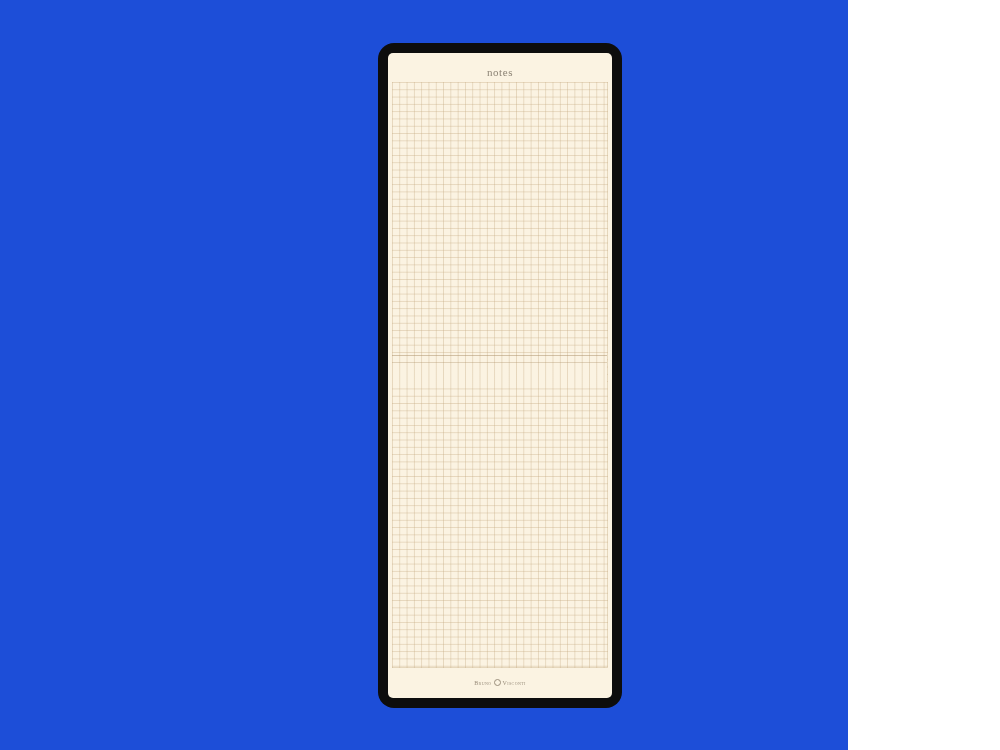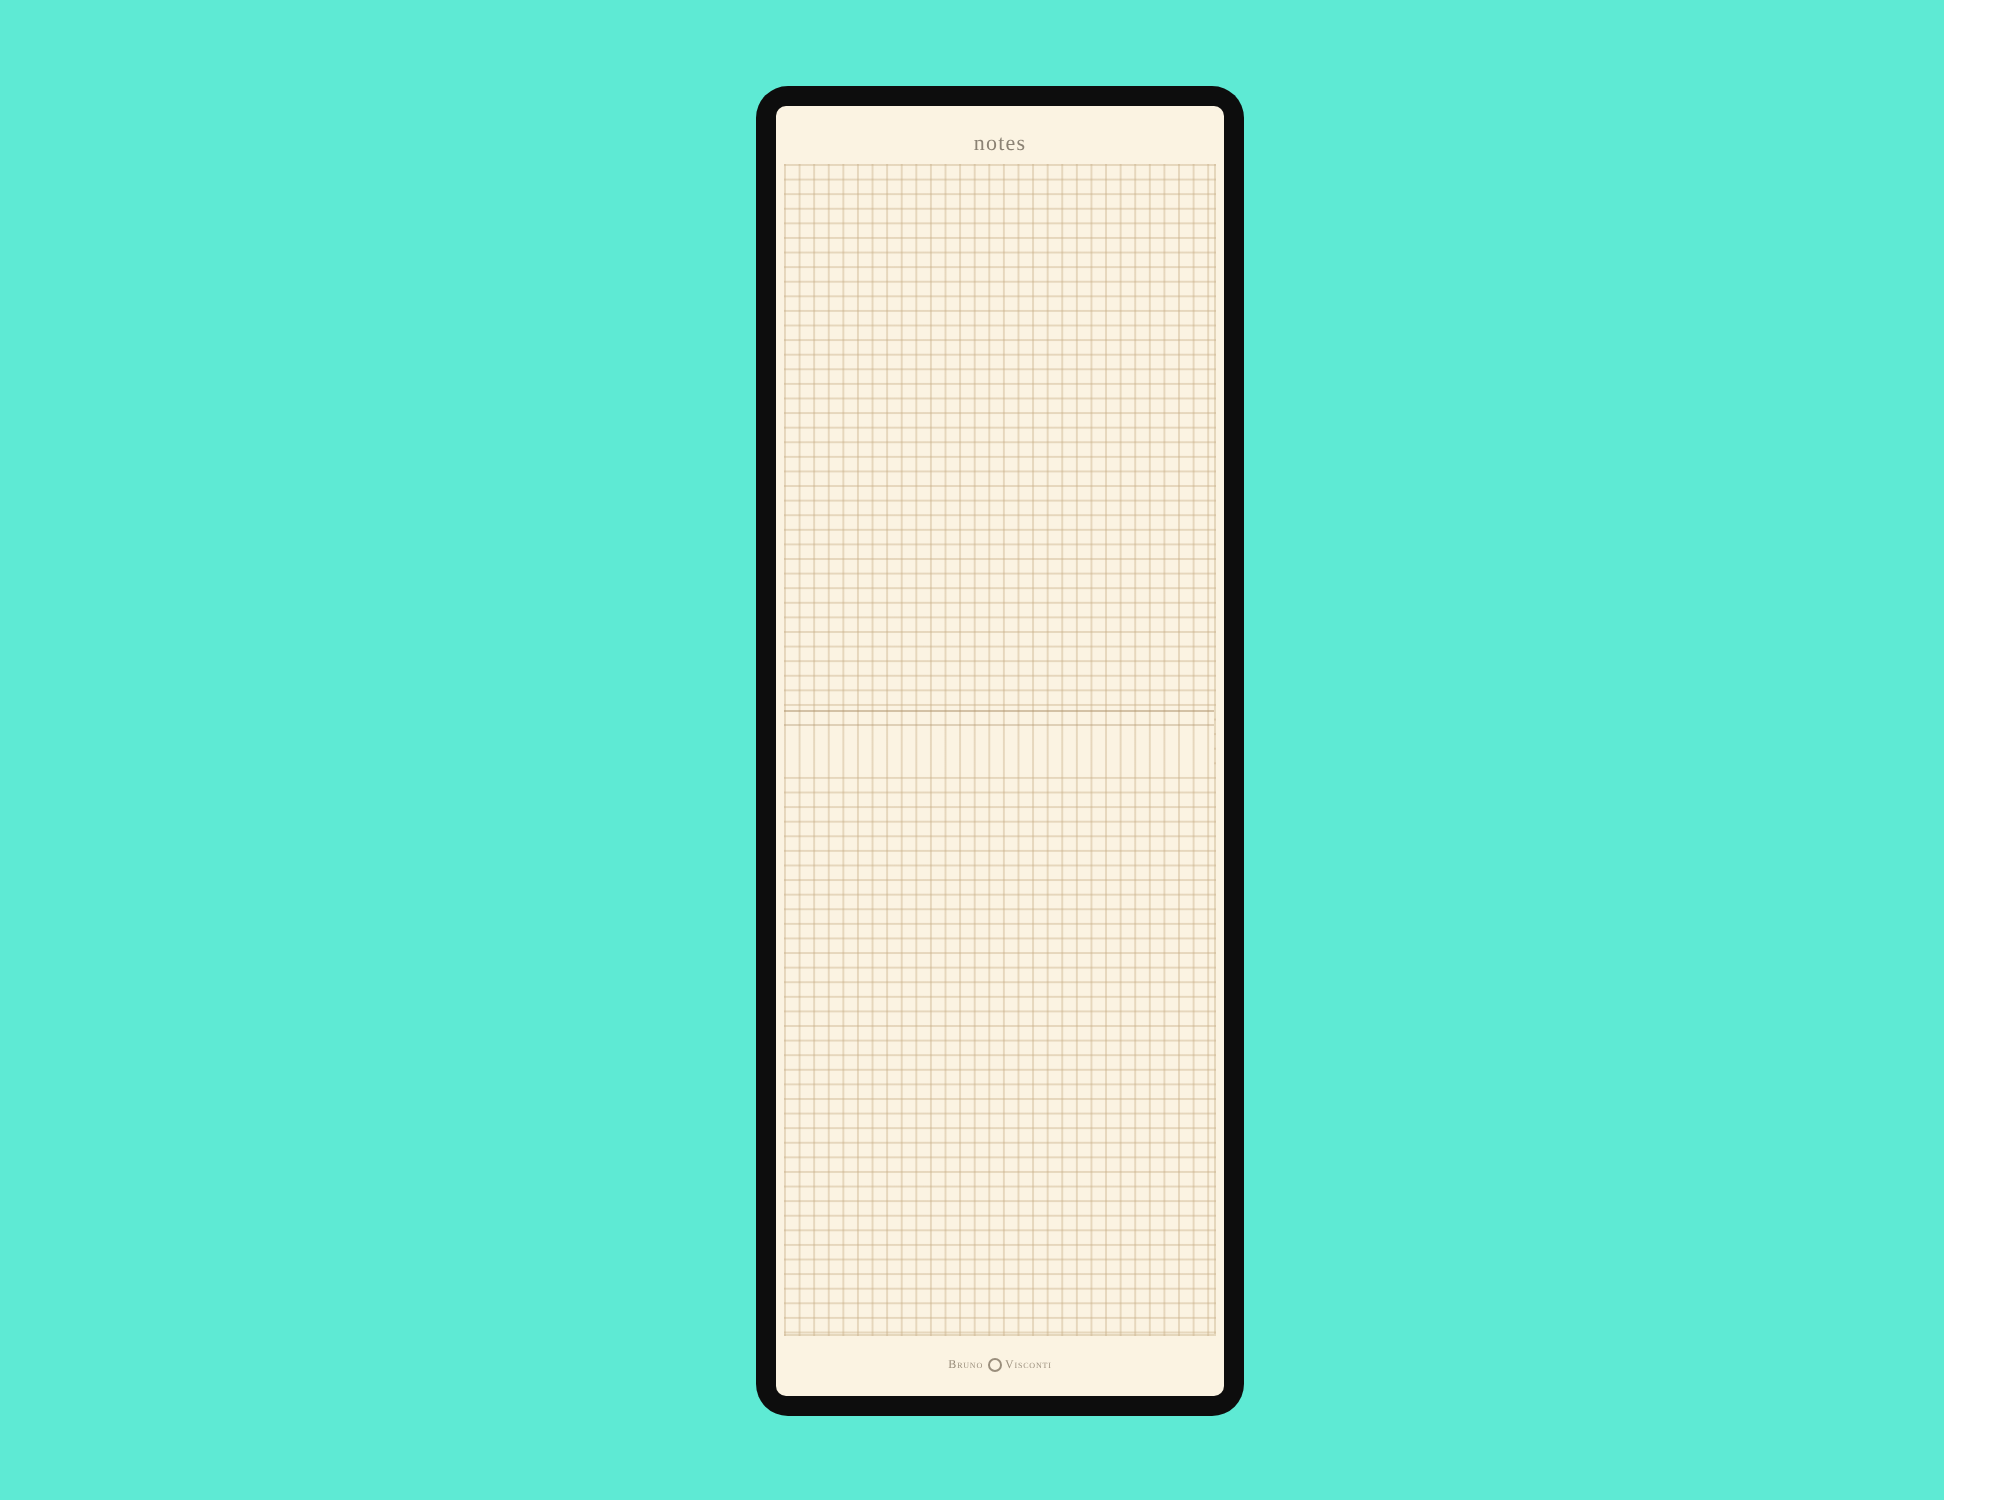--- a/index.html
+++ b/index.html
@@ -6,23 +6,23 @@
     margin: 0;
     padding: 0;
     width: 1000px;
     height: 750px;
     background: #ffffff;
     overflow: hidden;
     font-family: "Liberation Serif", serif;
   }
   .stage {
     position: relative;
-    width: 972px;
+    width: 848px;
     height: 750px;
-    background: #5eead4;
+    background: #1d4ed8;
   }
   
   .notepad {
     position: absolute;
     left: 378px;
     top: 43px;
     width: 244px;
     height: 665px;
     background: #0d0d0d;
     border-radius: 16px;

